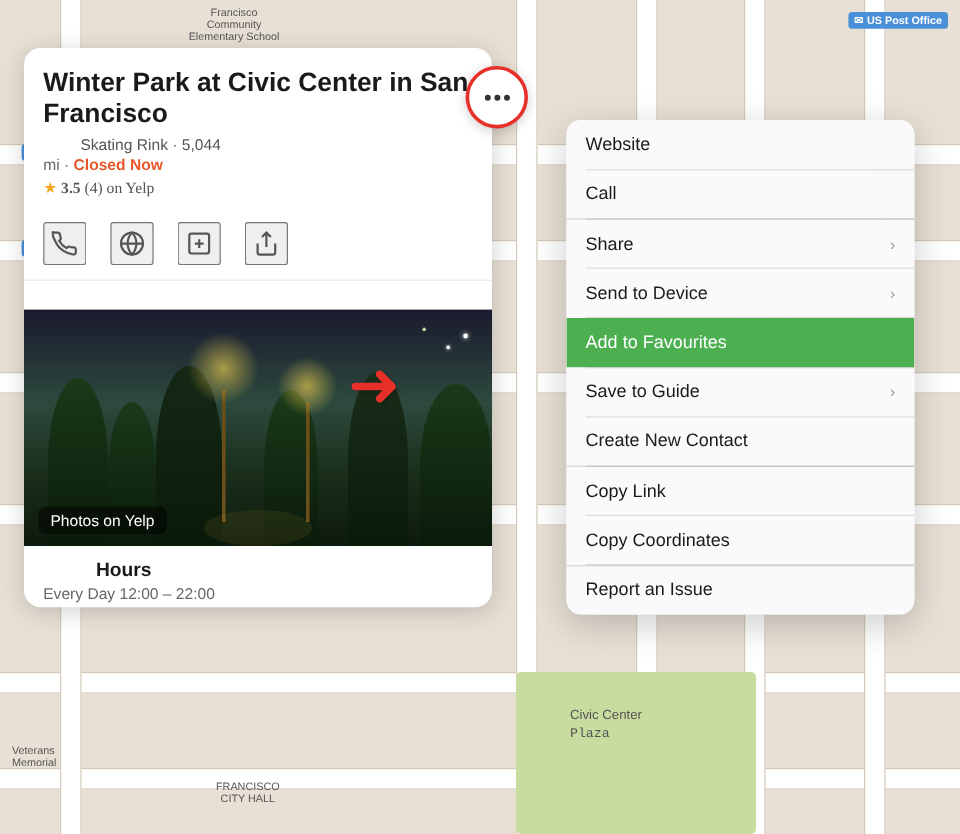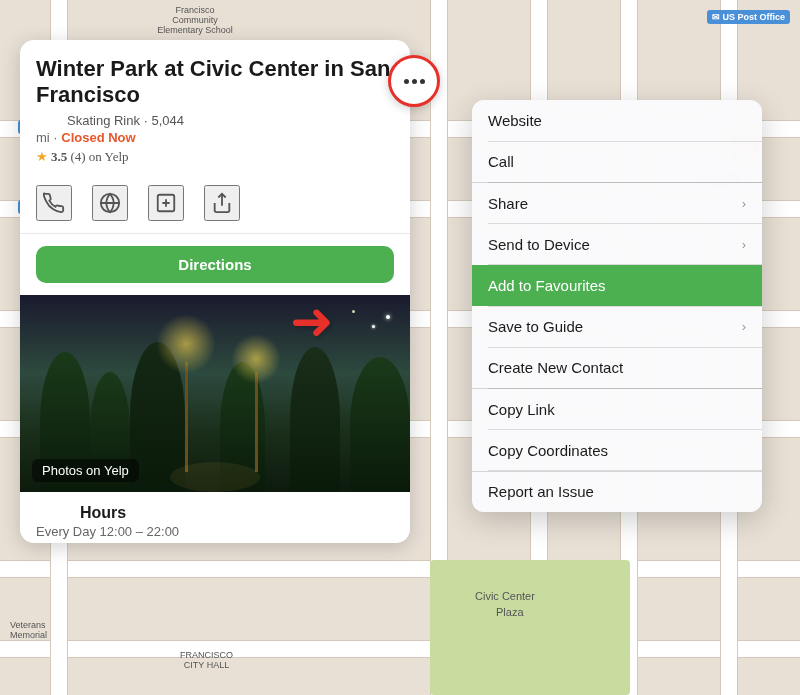--- a/index.html
+++ b/index.html
@@ -370,21 +370,21 @@
   <div class="road-h" style="top:640px; left:0; width:800px;"></div>
 
   <div class="road-v" style="left:430px; top:0; height:695px;"></div>
   <div class="road-v" style="left:530px; top:0; height:695px;"></div>
   <div class="road-v" style="left:620px; top:0; height:695px;"></div>
   <div class="road-v" style="left:720px; top:0; height:695px;"></div>
   <div class="road-v" style="left:50px; top:0; height:695px;"></div>
 
   <div class="park-area" style="left:430px; top:560px; width:200px; height:135px;"></div>
   <div class="map-text" style="left:475px; top:590px;">Civic Center</div>
-  <div class="map-text" style="left:496px; top:606px;">Plaza</div>
+  <div class="map-text" style="left:475px; top:606px;font-family:Liberation Mono, monospace;">Plaza</div>
 
   <div class="atm-badge" style="left:18px; top:120px;">ATM</div>
   <div class="atm-badge" style="left:18px; top:200px;">ATM</div>
 
   <div class="post-office-badge" style="right:10px; top:10px;">
     <span>✉</span>
     <span>US Post Office</span>
   </div>
 
   <div class="orange-poi" style="right:40px; top:130px; width:28px; height:28px; font-size:13px;">🍽</div>
@@ -444,21 +444,20 @@
     <button class="card-icon-btn" title="Share">
       <svg width="22" height="22" viewBox="0 0 24 24" fill="none" stroke="#555" stroke-width="2">
         <path d="M4 12v8a2 2 0 002 2h12a2 2 0 002-2v-8"></path>
         <polyline points="16 6 12 2 8 6"></polyline>
         <line x1="12" y1="2" x2="12" y2="15"></line>
       </svg>
     </button>
   </div>
 
   <div class="card-actions">
-    <button class="btn-directions">Directions</button>
   </div>
 
   <div class="card-photo">
 
     <div class="photo-lights">
 
       <div style="position:absolute; bottom:0; left:20px; width:50px; height:140px; background: linear-gradient(to top, #0a1a0a, #1a3a1a); border-radius: 50% 50% 0 0;"></div>
       <div style="position:absolute; bottom:0; left:70px; width:40px; height:120px; background: linear-gradient(to top, #0a1a0a, #1a3a1a); border-radius: 50% 50% 0 0;"></div>
       <div style="position:absolute; bottom:0; left:110px; width:55px; height:150px; background: linear-gradient(to top, #0a1a0a, #152815); border-radius: 50% 50% 0 0;"></div>
       <div style="position:absolute; bottom:0; left:200px; width:45px; height:130px; background: linear-gradient(to top, #0a1a0a, #1a3a1a); border-radius: 50% 50% 0 0;"></div>

